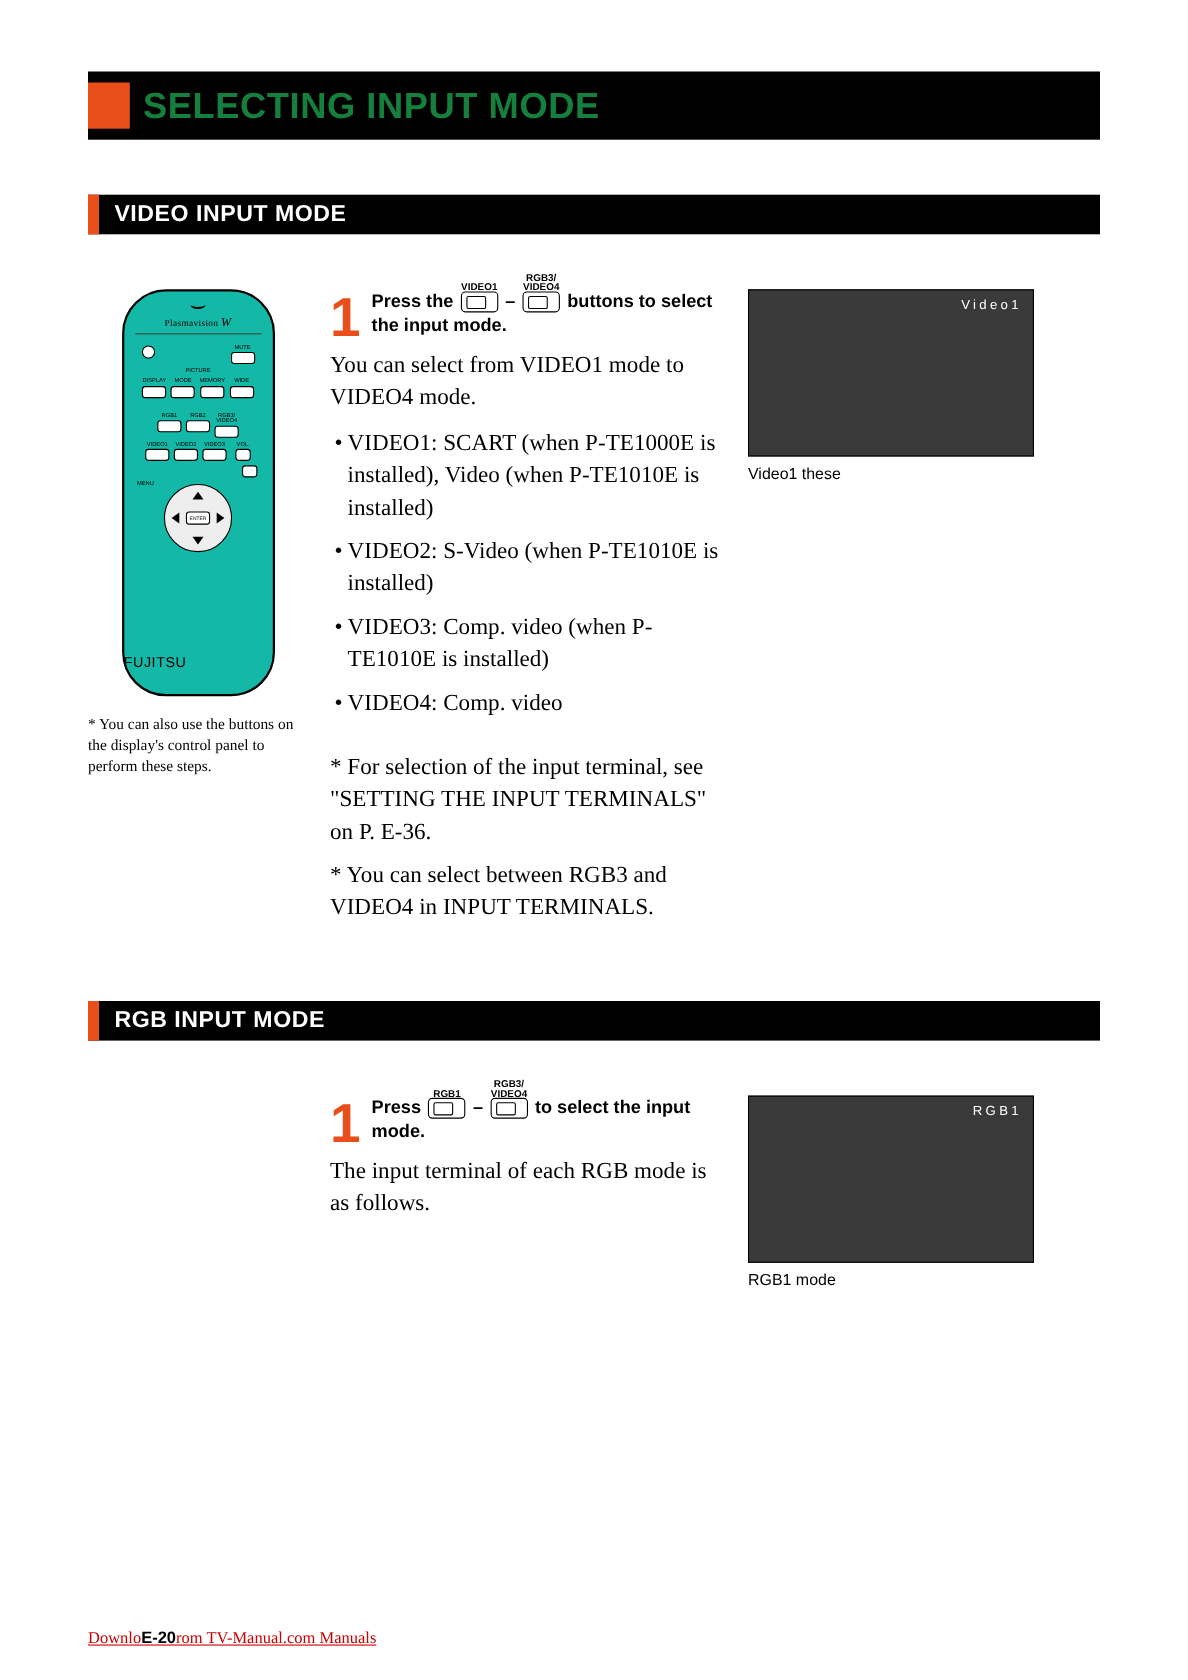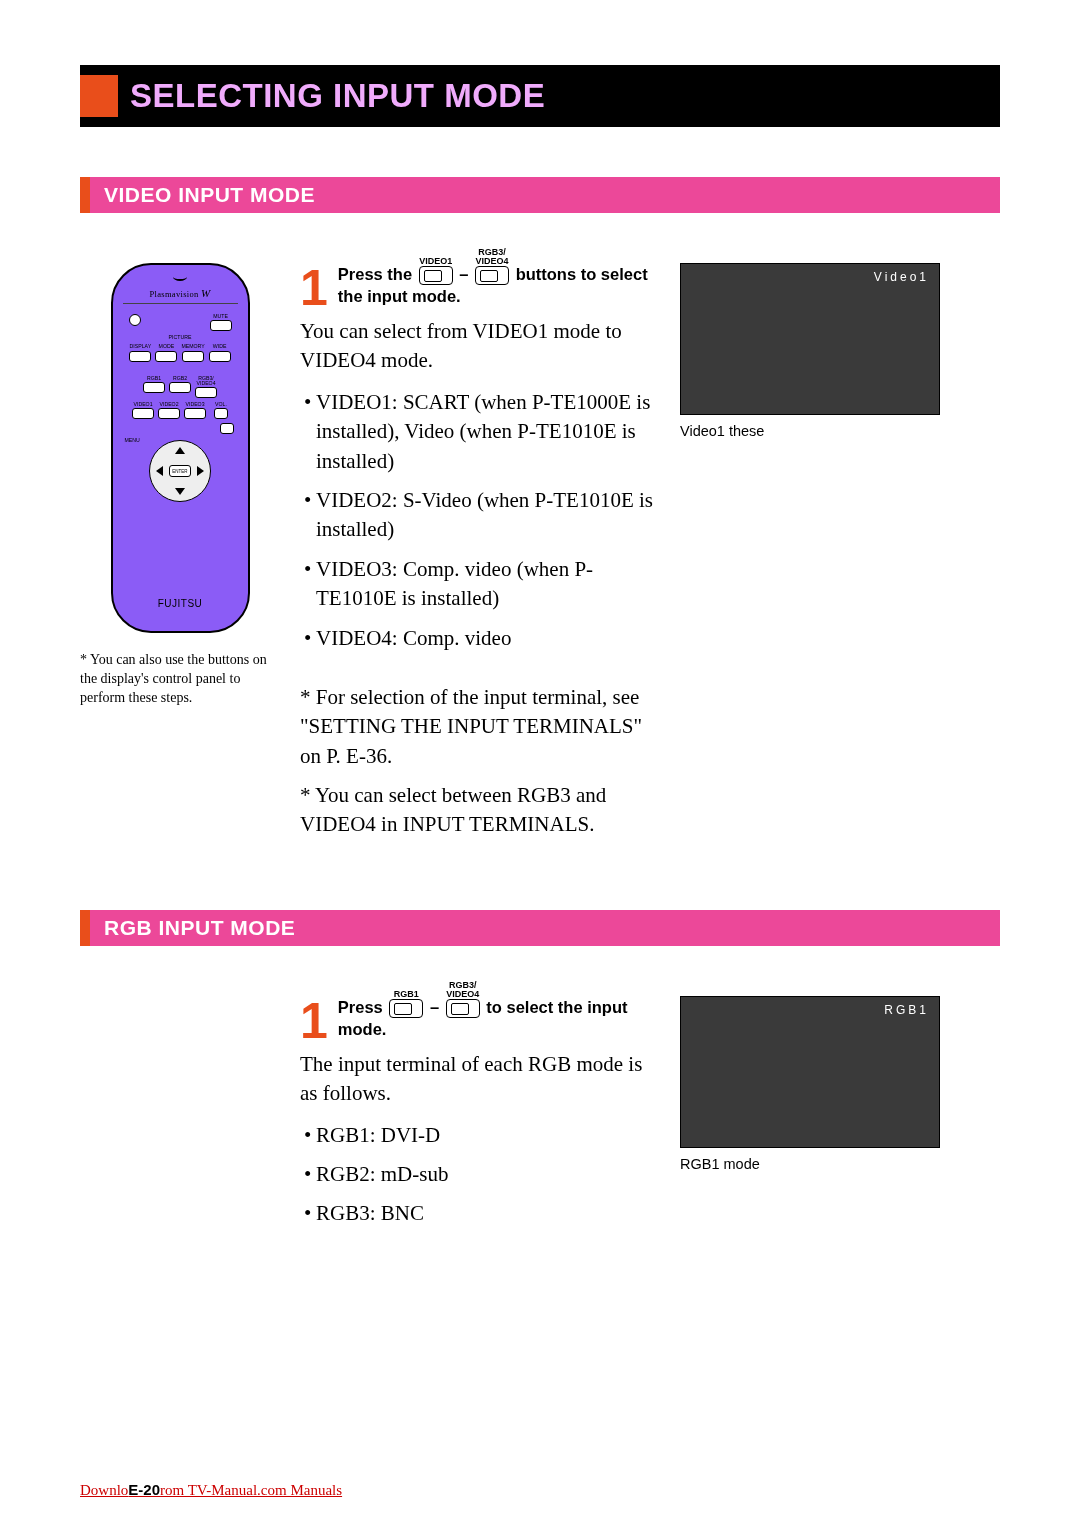--- a/index.html
+++ b/index.html
@@ -9,41 +9,41 @@
     background: #ffffff;
     font-family: "Times New Roman", serif;
     color: #000;
     position: relative;
   }
   .page {
     padding: 65px 80px 40px 80px;
   }
   .title-bar {
     background: #000;
-    color: #f0abfc;
+    color: #15803d;
     padding: 10px 0 10px 0;
     display: flex;
     align-items: center;
     margin-bottom: 50px;
   }
   .title-block {
     display: inline-block;
     width: 38px;
     height: 42px;
     background: #E94E1B;
     margin-right: 12px;
   }
   .title-text {
     font-family: Arial, Helvetica, sans-serif;
     font-weight: bold;
     font-size: 33px;
     letter-spacing: 0.5px;
   }
   .section-bar {
-    background: #ec4899;
+    background: #000000;
     border-left: 10px solid #E94E1B;
     padding: 6px 14px;
     margin-bottom: 50px;
   }
   .section-text {
     font-family: Arial, Helvetica, sans-serif;
     font-weight: bold;
     font-size: 21px;
     color: #fff;
     letter-spacing: 0.5px;
@@ -57,21 +57,21 @@
   .col-body { flex: 1; display:flex; gap:20px;}
   .col-inst { width:360px; flex-shrink:0;}
   .col-screen { flex:1; }
 
   
   .remote {
     width: 139px;
     height: 370px;
     border: 2px solid #000;
     border-radius: 40px;
-    background: #8b5cf6;
+    background: #14b8a6;
     margin: 0 auto 18px auto;
     position: relative;
     padding: 20px 10px 10px 10px;
   }
   .remote .top-line {
     position:absolute; top:8px; left:50%; transform:translateX(-50%);
     width:14px; height:8px; border-bottom:2px solid #000; border-radius:50%;
   }
   .brand-line {
     font-size: 8.5px;
@@ -96,22 +96,22 @@
     content:""; position:absolute; background:transparent;
   }
   .dpad-center { position:absolute; top:50%; left:50%; transform:translate(-50%,-50%);
     width:22px; height:12px; border:1px solid #000; border-radius:3px; background:#fff;
     font-size:4.5px; text-align:center; line-height:11px; font-family:Arial,sans-serif;}
   .tri { position:absolute; width:0; height:0; border-style:solid;}
   .tri.up{top:6px;left:50%;transform:translateX(-50%);border-width:0 5px 7px 5px;border-color:transparent transparent #000 transparent;}
   .tri.dn{bottom:6px;left:50%;transform:translateX(-50%);border-width:7px 5px 0 5px;border-color:#000 transparent transparent transparent;}
   .tri.lf{left:6px;top:50%;transform:translateY(-50%);border-width:5px 7px 5px 0;border-color:transparent #000 transparent transparent;}
   .tri.rt{right:6px;top:50%;transform:translateY(-50%);border-width:5px 0 5px 7px;border-color:transparent transparent transparent #000;}
-  .fujitsu { position:absolute; bottom:22px; left:0; right:0; text-align:center;
-    font-family:Arial,sans-serif; font-size:10px; letter-spacing:0.5px;}
+  .fujitsu { position:absolute; bottom:22px; left:0; right:0; 
+    font-family:Arial,sans-serif; font-size:13px; letter-spacing:0.5px;}
 
   .remote-note { font-size: 14px; line-height:1.35; font-family:"Times New Roman",serif; }
 
   .step-num {
     font-family: Arial, Helvetica, sans-serif;
     font-weight: bold;
     font-size: 50px;
     color: #E94E1B;
     line-height: 1;
     float:left;
@@ -333,25 +333,20 @@
               <span class="key-sup" style="position:absolute;bottom:19px;left:50%;transform:translateX(-50%);white-space:pre;">RGB3/
 VIDEO4</span>
               <span class="key-icon"></span>
             </span>
             <span> to select the input mode.</span>
           </div>
           <div class="clear"></div>
         </div>
         <div class="body-text">
           <p>The input terminal of each RGB mode is as follows.</p>
-          <ul>
-            <li>RGB1: DVI-D</li>
-            <li>RGB2: mD-sub</li>
-            <li>RGB3: BNC</li>
-          </ul>
         </div>
       </div>
       <div class="col-screen">
         <div class="screen-box">
           <span class="screen-label">RGB1</span>
         </div>
         <div class="screen-cap">RGB1 mode</div>
       </div>
     </div>
   </div>

